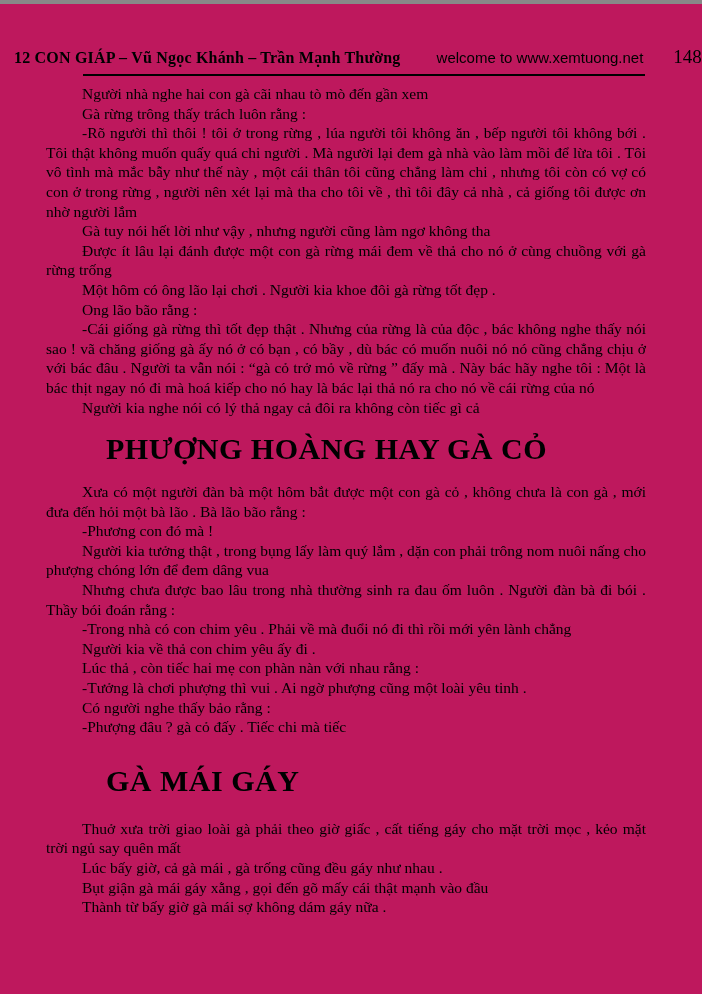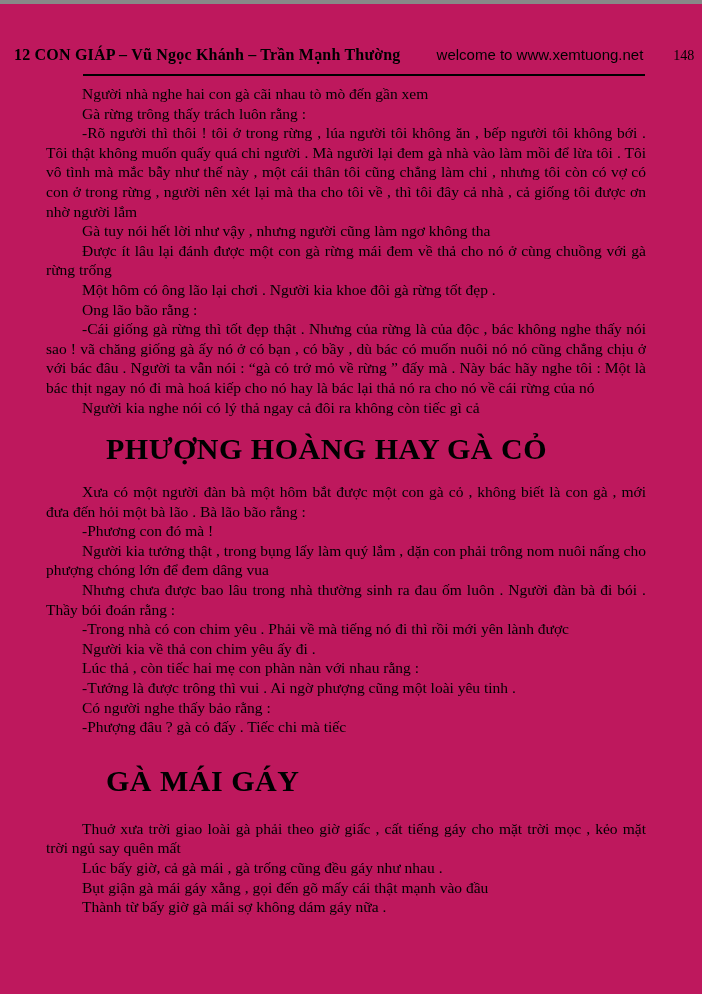--- a/index.html
+++ b/index.html
@@ -21,21 +21,21 @@
     font-family:"Liberation Serif", serif;
     font-weight:700; font-size:16px; letter-spacing:0.2px;
   }
   .site-link {
     font-family:"Liberation Sans", sans-serif;
     font-size:15px; color:#000;
     margin-left:36px;
   }
   .page-number {
     font-family:"Liberation Serif", serif;
-    font-size:14px; margin-left:30px;
+    font-size:19px; margin-left:30px;
   }
   .header-rule {
     position:absolute; top:70px; left:83px; width:562px;
     border-top:2px solid #000; height:0;
   }
   
   .content {
     position:absolute; top:80px; left:46px; width:600px;
     font-family:"Liberation Serif", serif;
     font-size:15.5px; line-height:19.6px;
@@ -75,28 +75,28 @@
     <p>Người nhà nghe hai con gà cãi nhau tò mò đến gần xem</p>
     <p>Gà rừng trông thấy trách luôn rằng :</p>
     <p>-Rõ người thì thôi ! tôi ở trong rừng , lúa người tôi không ăn , bếp người tôi không bới . Tôi thật không muốn quấy quá chi người . Mà người lại đem gà nhà vào làm mồi để lừa tôi . Tôi vô tình mà mắc bẫy như thế này , một cái thân tôi cũng chẳng làm chi , nhưng tôi còn có vợ có con ở trong rừng , người nên xét lại mà tha cho tôi về , thì tôi đây cả nhà , cả giống tôi được ơn nhờ người lắm</p>
     <p>Gà tuy nói hết lời như vậy , nhưng người cũng làm ngơ không tha</p>
     <p>Được ít lâu lại đánh được một con gà rừng mái đem về thả cho nó ở cùng chuồng với gà rừng trống</p>
     <p>Một hôm có ông lão lại chơi . Người kia khoe đôi gà rừng tốt đẹp .</p>
     <p>Ong lão bão rằng :</p>
     <p>-Cái giống gà rừng thì tốt đẹp thật . Nhưng của rừng là của độc , bác không nghe thấy nói sao ! vã chăng giống gà ấy nó ở có bạn , có bầy , dù bác có muốn nuôi nó nó cũng chẳng chịu ở với bác đâu . Người ta vẫn nói : “gà cỏ trở mỏ về rừng ” đấy mà . Này bác hãy nghe tôi : Một là bác thịt ngay nó đi mà hoá kiếp cho nó hay là bác lại thả nó ra cho nó về cái rừng của nó</p>
     <p>Người kia nghe nói có lý thả ngay cả đôi ra không còn tiếc gì cả</p>
     <h2>PHƯỢNG HOÀNG HAY GÀ CỎ</h2>
-    <p>Xưa có một người đàn bà một hôm bắt được một con gà cỏ , không biết là con gà , mới đưa đến hỏi một bà lão . Bà lão bão rằng :</p>
+    <p>Xưa có một người đàn bà một hôm bắt được một con gà cỏ , không chưa là con gà , mới đưa đến hỏi một bà lão . Bà lão bão rằng :</p>
     <p>-Phương con đó mà !</p>
     <p>Người kia tưởng thật , trong bụng lấy làm quý lắm , dặn con phải trông nom nuôi nấng cho phượng chóng lớn để đem dâng vua</p>
     <p>Nhưng chưa được bao lâu trong nhà thường sinh ra đau ốm luôn . Người đàn bà đi bói . Thầy bói đoán rằng :</p>
-    <p>-Trong nhà có con chim yêu . Phải về mà tiếng nó đi thì rồi mới yên lành được</p>
+    <p>-Trong nhà có con chim yêu . Phải về mà đuổi nó đi thì rồi mới yên lành chẳng</p>
     <p>Người kia về thả con chim yêu ấy đi .</p>
     <p>Lúc thả , còn tiếc hai mẹ con phàn nàn với nhau rằng :</p>
-    <p>-Tưởng là được trông thì vui . Ai ngờ phượng cũng một loài yêu tinh .</p>
+    <p>-Tưởng là chơi phượng thì vui . Ai ngờ phượng cũng một loài yêu tinh .</p>
     <p>Có người nghe thấy bảo rằng :</p>
     <p>-Phượng đâu ? gà cỏ đấy . Tiếc chi mà tiếc</p>
     <h2 class="second">GÀ MÁI GÁY</h2>
     <p>Thuở xưa trời giao loài gà phải theo giờ giấc , cất tiếng gáy cho mặt trời mọc , kẻo mặt trời ngủ say quên mất</p>
     <p>Lúc bấy giờ, cả gà mái , gà trống cũng đều gáy như nhau .</p>
     <p>Bụt giận gà mái gáy xằng , gọi đến gõ mấy cái thật mạnh vào đầu</p>
     <p>Thành từ bấy giờ gà mái sợ không dám gáy nữa .</p>
   </div>
 
 </div>

